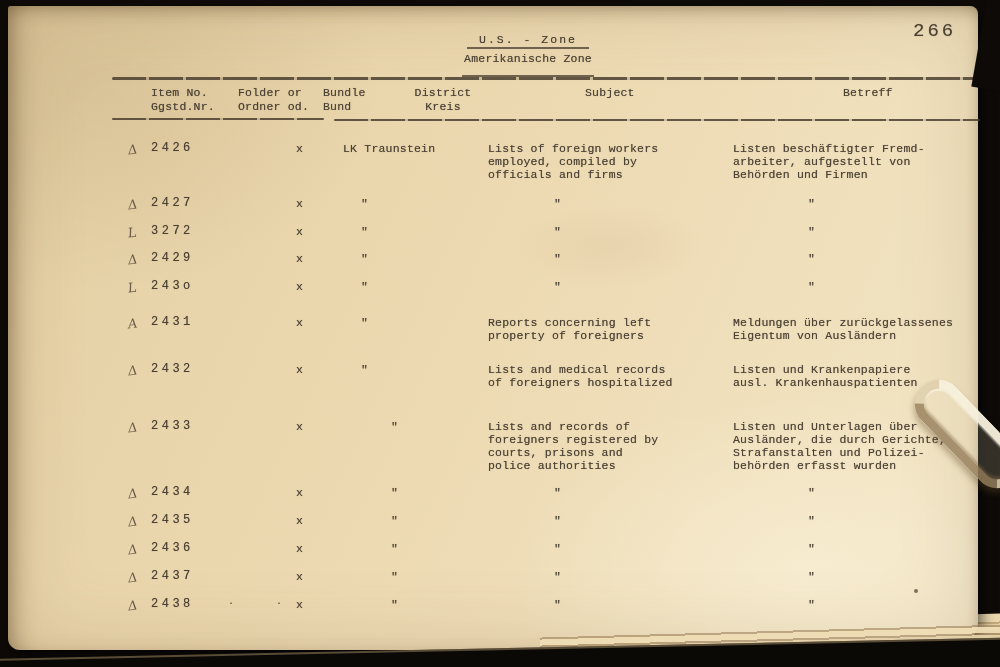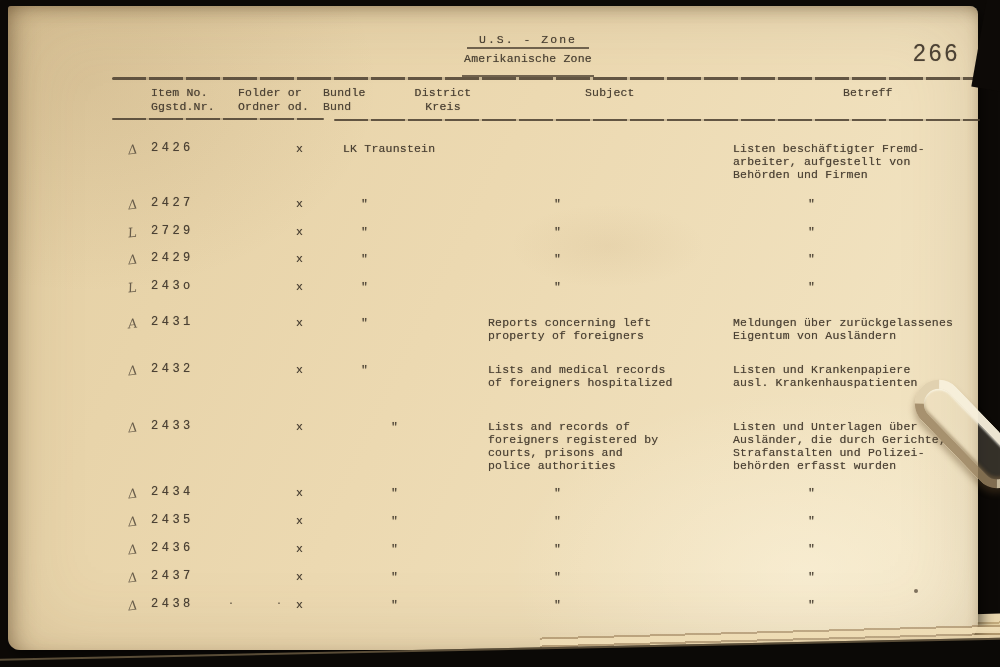--- a/index.html
+++ b/index.html
@@ -49,21 +49,21 @@
     box-shadow:3px 4px 6px rgba(95,70,40,.38),
       inset 1px 1px 2px rgba(255,255,245,.7),
       inset -2px -2px 3px rgba(120,95,60,.5);}
   .dot{left:914px;top:589px;width:4px;height:4px;border-radius:50%;
        background:rgba(75,62,45,.7);z-index:3;}
 
   
   .sheet, .sheet span, .sheet div{color:#4b4134;}
   .ink{font-size:11.5px;line-height:13px;letter-spacing:.2px;white-space:pre-line;
        text-shadow:0 0 .7px rgba(62,52,38,.55);}
-  .pageno{left:905px;top:34px;font-family:Liberation Sans, sans-serif;font-size:23px;
+  .pageno{left:905px;top:14px;font-family:Liberation Mono, monospace;font-size:19px;
           letter-spacing:3px;color:#6e5e46;text-shadow:0 0 1px rgba(110,94,70,.5);}
   .title{left:330px;top:24px;width:380px;text-align:center;}
   .title span{position:static;display:inline-block;}
   .t1{letter-spacing:2px;border-bottom:2px solid rgba(72,60,45,.75);padding:0 12px 1px;}
   .t2{margin-top:1px;border-bottom:2px solid rgba(72,60,45,.75);padding:0 2px 10px;}
 
   .rule{height:3px;background:repeating-linear-gradient(90deg,rgba(74,62,47,.85) 0 34px,
         rgba(74,62,47,.2) 34px 37px);border-radius:2px;}
   .rule-top{left:104px;top:71px;width:868px;}
   .rule-bot-a{left:104px;top:112px;width:212px;height:2px;}
@@ -128,37 +128,40 @@
     </div>
 
     <div class="rule rule-bot-a"></div>
     <div class="rule rule-bot-b"></div>
 
     <div class="row" style="top:136px">
       <span class="check">Δ</span>
       <span class="ink item">2426</span>
       <span class="ink xmark">x</span>
       <span class="ink district">LK Traunstein</span>
+      <span class="ink subject up6">Lists of foreign workers
+employed, compiled by
+officials and firms</span>
       <span class="ink betreff up8">Listen beschäftigter Fremd-
 arbeiter, aufgestellt von
 Behörden und Firmen</span>
     </div>
 
     <div class="row" style="top:191px">
       <span class="check">Δ</span>
       <span class="ink item">2427</span>
       <span class="ink xmark">x</span>
       <span class="ink d-dit up3">"</span>
       <span class="ink s-dit up3">"</span>
       <span class="ink b-dit up3">"</span>
     </div>
 
     <div class="row" style="top:219px">
       <span class="check">L</span>
-      <span class="ink item">2729</span>
+      <span class="ink item">3272</span>
       <span class="ink xmark">x</span>
       <span class="ink d-dit up3">"</span>
       <span class="ink s-dit up3">"</span>
       <span class="ink b-dit up3">"</span>
     </div>
 
     <div class="row" style="top:246px">
       <span class="check">Δ</span>
       <span class="ink item">2429</span>
       <span class="ink xmark">x</span>

